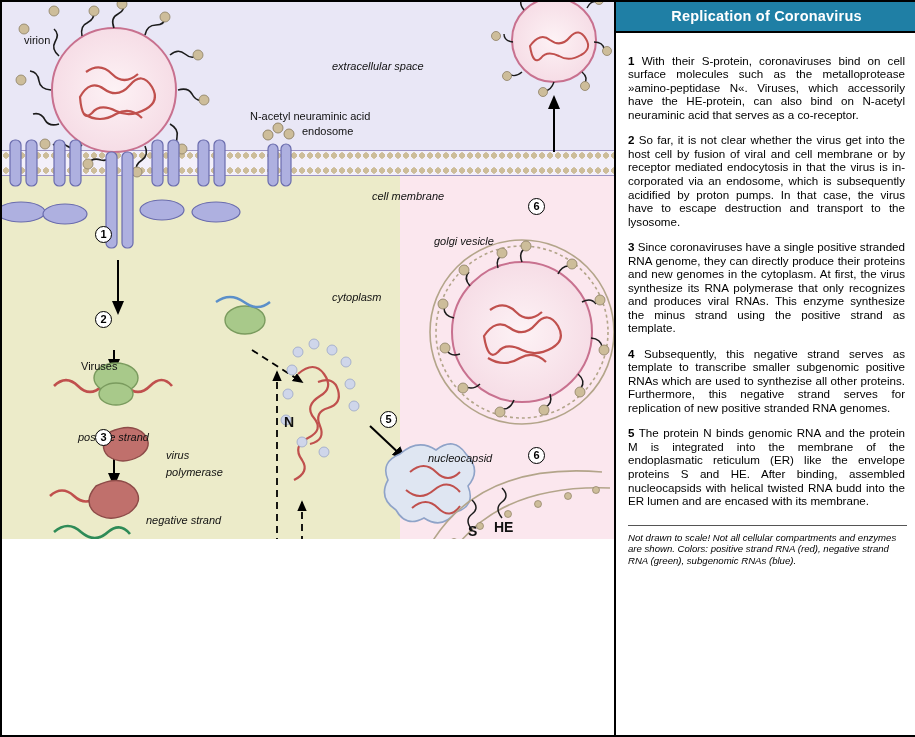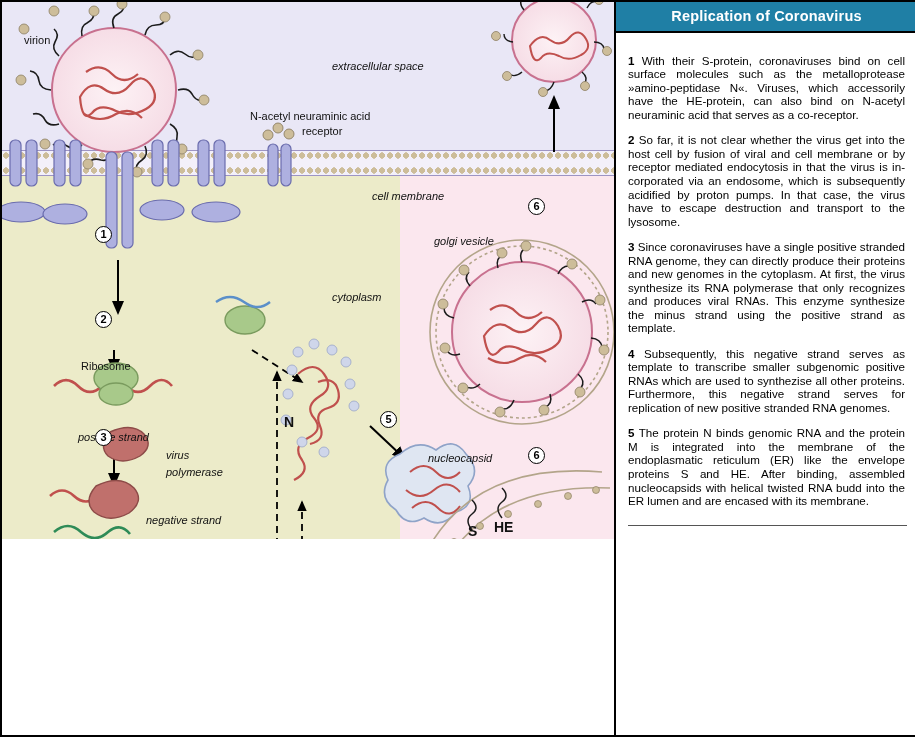--- a/index.html
+++ b/index.html
@@ -407,25 +407,25 @@
             <circle cx="475" cy="684" r="4.5"></circle>
           <circle cx="463" cy="642" r="4.5"></circle>
             <circle cx="488" cy="602" r="4.5"></circle>
         </g>
       </g>
     </svg>
 
     <div class="lbl" style="left:22px; top:32px;">virion</div>
     <div class="lbl it" style="left:330px; top:58px;">extracellular space</div>
     <div class="lbl" style="left:248px; top:108px;">N-acetyl neuraminic acid</div>
-    <div class="lbl" style="left:300px; top:123px;">receptor</div>
+    <div class="lbl" style="left:300px; top:123px;">endosome</div>
     <div class="lbl it" style="left:370px; top:188px;">cell membrane</div>
     <div class="lbl it" style="left:330px; top:289px;">cytoplasm</div>
     <div class="lbl it" style="left:432px; top:233px;">golgi vesicle</div>
-    <div class="lbl" style="left:79px; top:358px;">Ribosome</div>
+    <div class="lbl" style="left:79px; top:358px;">Viruses</div>
     <div class="lbl it" style="left:76px; top:395px;margin-top:34px;">positive strand</div>
     <div class="lbl it" style="left:164px; top:447px;">virus</div>
     <div class="lbl it" style="left:164px; top:464px;">polymerase</div>
     <div class="lbl it" style="left:144px; top:512px;">negative strand</div>
     <div class="lbl it" style="left:24px; top:632px;">subgenomic RNA</div>
     <div class="lbl bold" style="left:282px; top:412px; font-size:14px;">N</div>
     <div class="lbl it" style="left:426px; top:450px;">nucleocapsid</div>
     <div class="lbl bold" style="left:466px; top:521px; font-size:14px;">S</div>
     <div class="lbl bold" style="left:492px; top:517px; font-size:14px;">HE</div>
     <div class="lbl bold" style="left:366px; top:553px; font-size:14px;">M</div>
@@ -450,16 +450,17 @@
     <div id="paneltitle">Replication of Coronavirus</div>
     <div id="panelbody">
       <p class="para"><b>1</b> <span>With their S-protein, coronaviruses bind on cell surface molecules such as the metalloprotease »amino-peptidase N«. Viruses, which accessorily have the HE-protein, can also bind on N-acetyl neuraminic acid that serves as a co-receptor.</span></p>
       <p class="para"><b>2</b> <span>So far, it is not clear whether the virus get into the host cell by fusion of viral and cell membrane or by receptor mediated endocytosis in that the virus is in-corporated via an endosome, which is subsequently acidified by proton pumps. In that case, the virus have to escape destruction and transport to the lysosome.</span></p>
       <p class="para"><b>3</b> <span>Since coronaviruses have a single positive stranded RNA genome, they can directly produce their proteins and new genomes in the cytoplasm. At first, the virus synthesize its RNA polymerase that only recognizes and produces viral RNAs. This enzyme synthesize the minus strand using the positive strand as template.</span></p>
       <p class="para"><b>4</b> <span>Subsequently, this negative strand serves as template to transcribe smaller subgenomic positive RNAs which are used to synthezise all other proteins. Furthermore, this negative strand serves for replication of new positive stranded RNA genomes.</span></p>
       <p class="para"><b>5</b> <span>The protein N binds genomic RNA and the protein M is integrated into the membrane of the endoplasmatic reticulum (ER) like the envelope proteins S and HE. After binding, assembled nucleocapsids with helical twisted RNA budd into the ER lumen and are encased with its membrane.</span></p>
     </div>
     <div class="footsep"></div>
     <div class="foot">
+      <p>Not drawn to scale! Not all cellular compartments and enzymes are shown. Colors: positive strand RNA (red), negative strand RNA (green), subgenomic RNAs (blue).</p>
     </div>
   </div>
 
 </div>
 
 </body></html>

